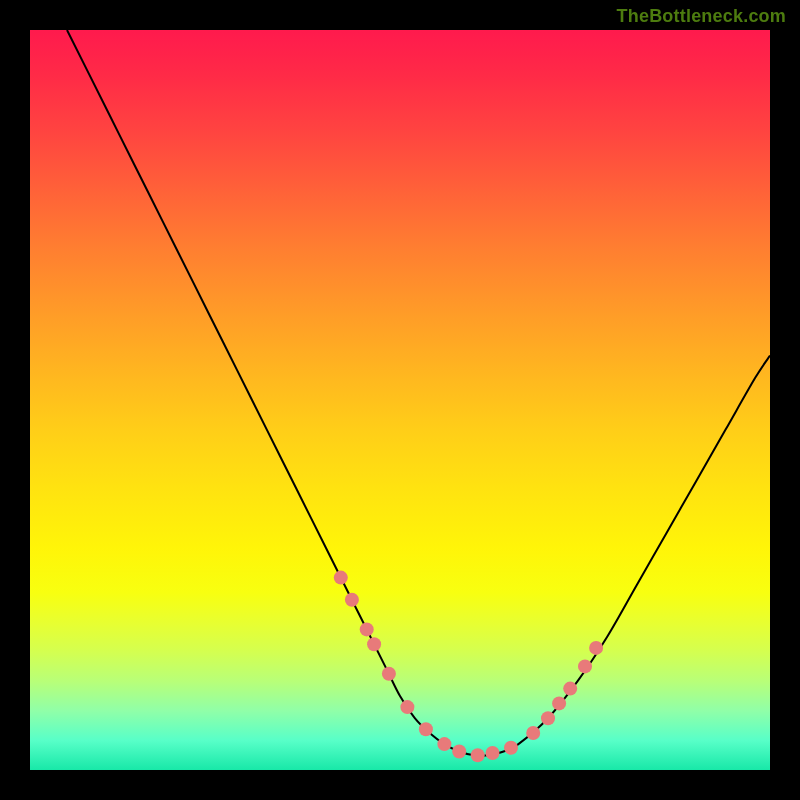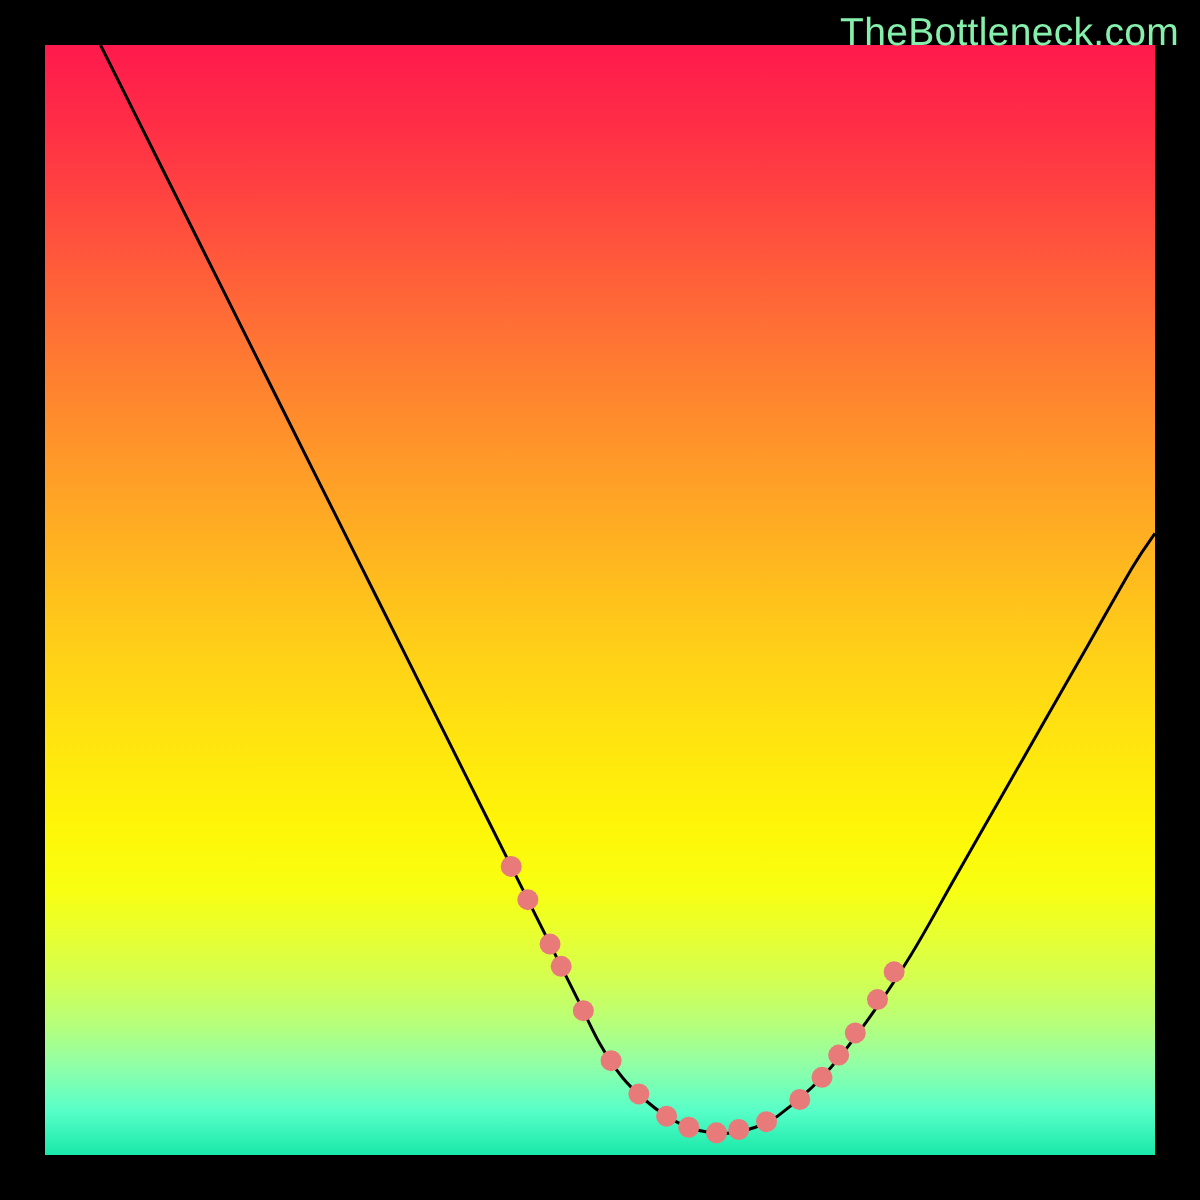--- a/index.html
+++ b/index.html
@@ -7,23 +7,23 @@
     width: 800px;
     height: 800px;
     background: #000;
     position: relative;
     font-family: Arial, sans-serif;
   }
   .watermark {
     position: absolute;
     top: 6px;
     right: 14px;
-    color: #86efac;
-    font-size: 26px;
-    font-weight: 400;
+    color: #4d7c0f;
+    font-size: 18px;
+    font-weight: 700;
     z-index: 10;
     letter-spacing: 0.2px;
   }
   .plot-area {
     position: absolute;
     left: 30px;
     top: 30px;
     width: 740px;
     height: 740px;
     background: linear-gradient(to bottom,

